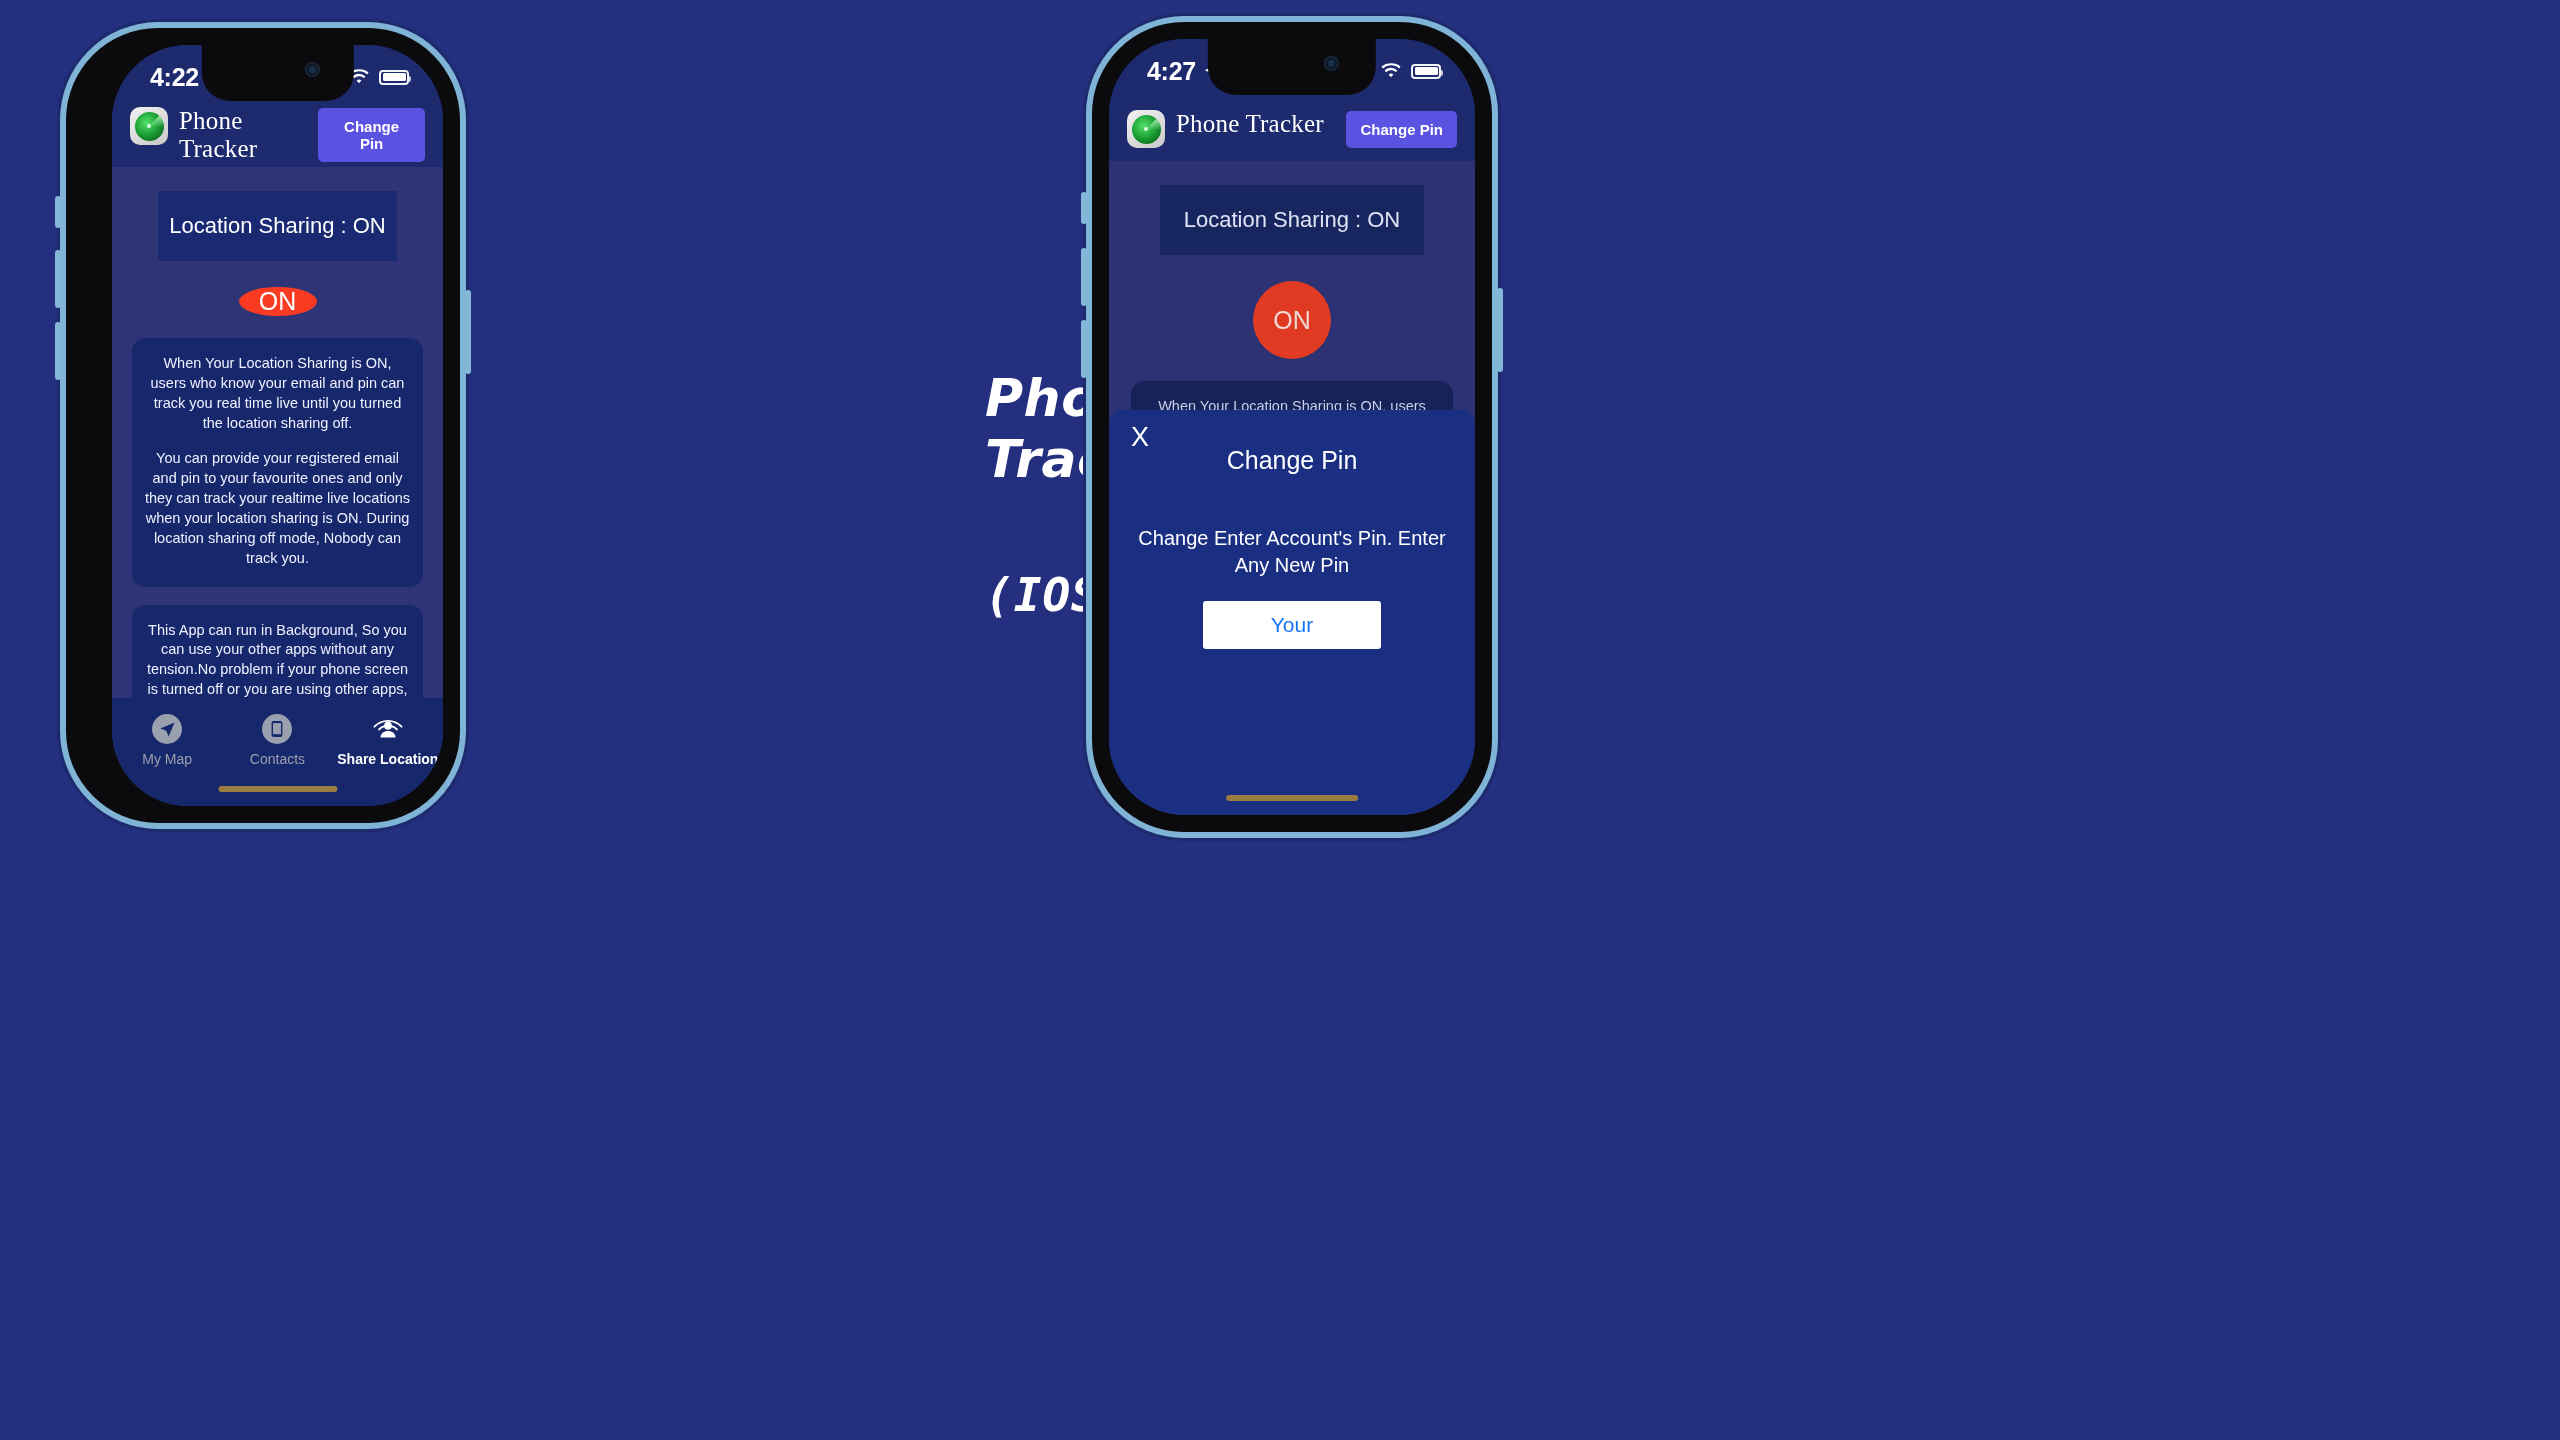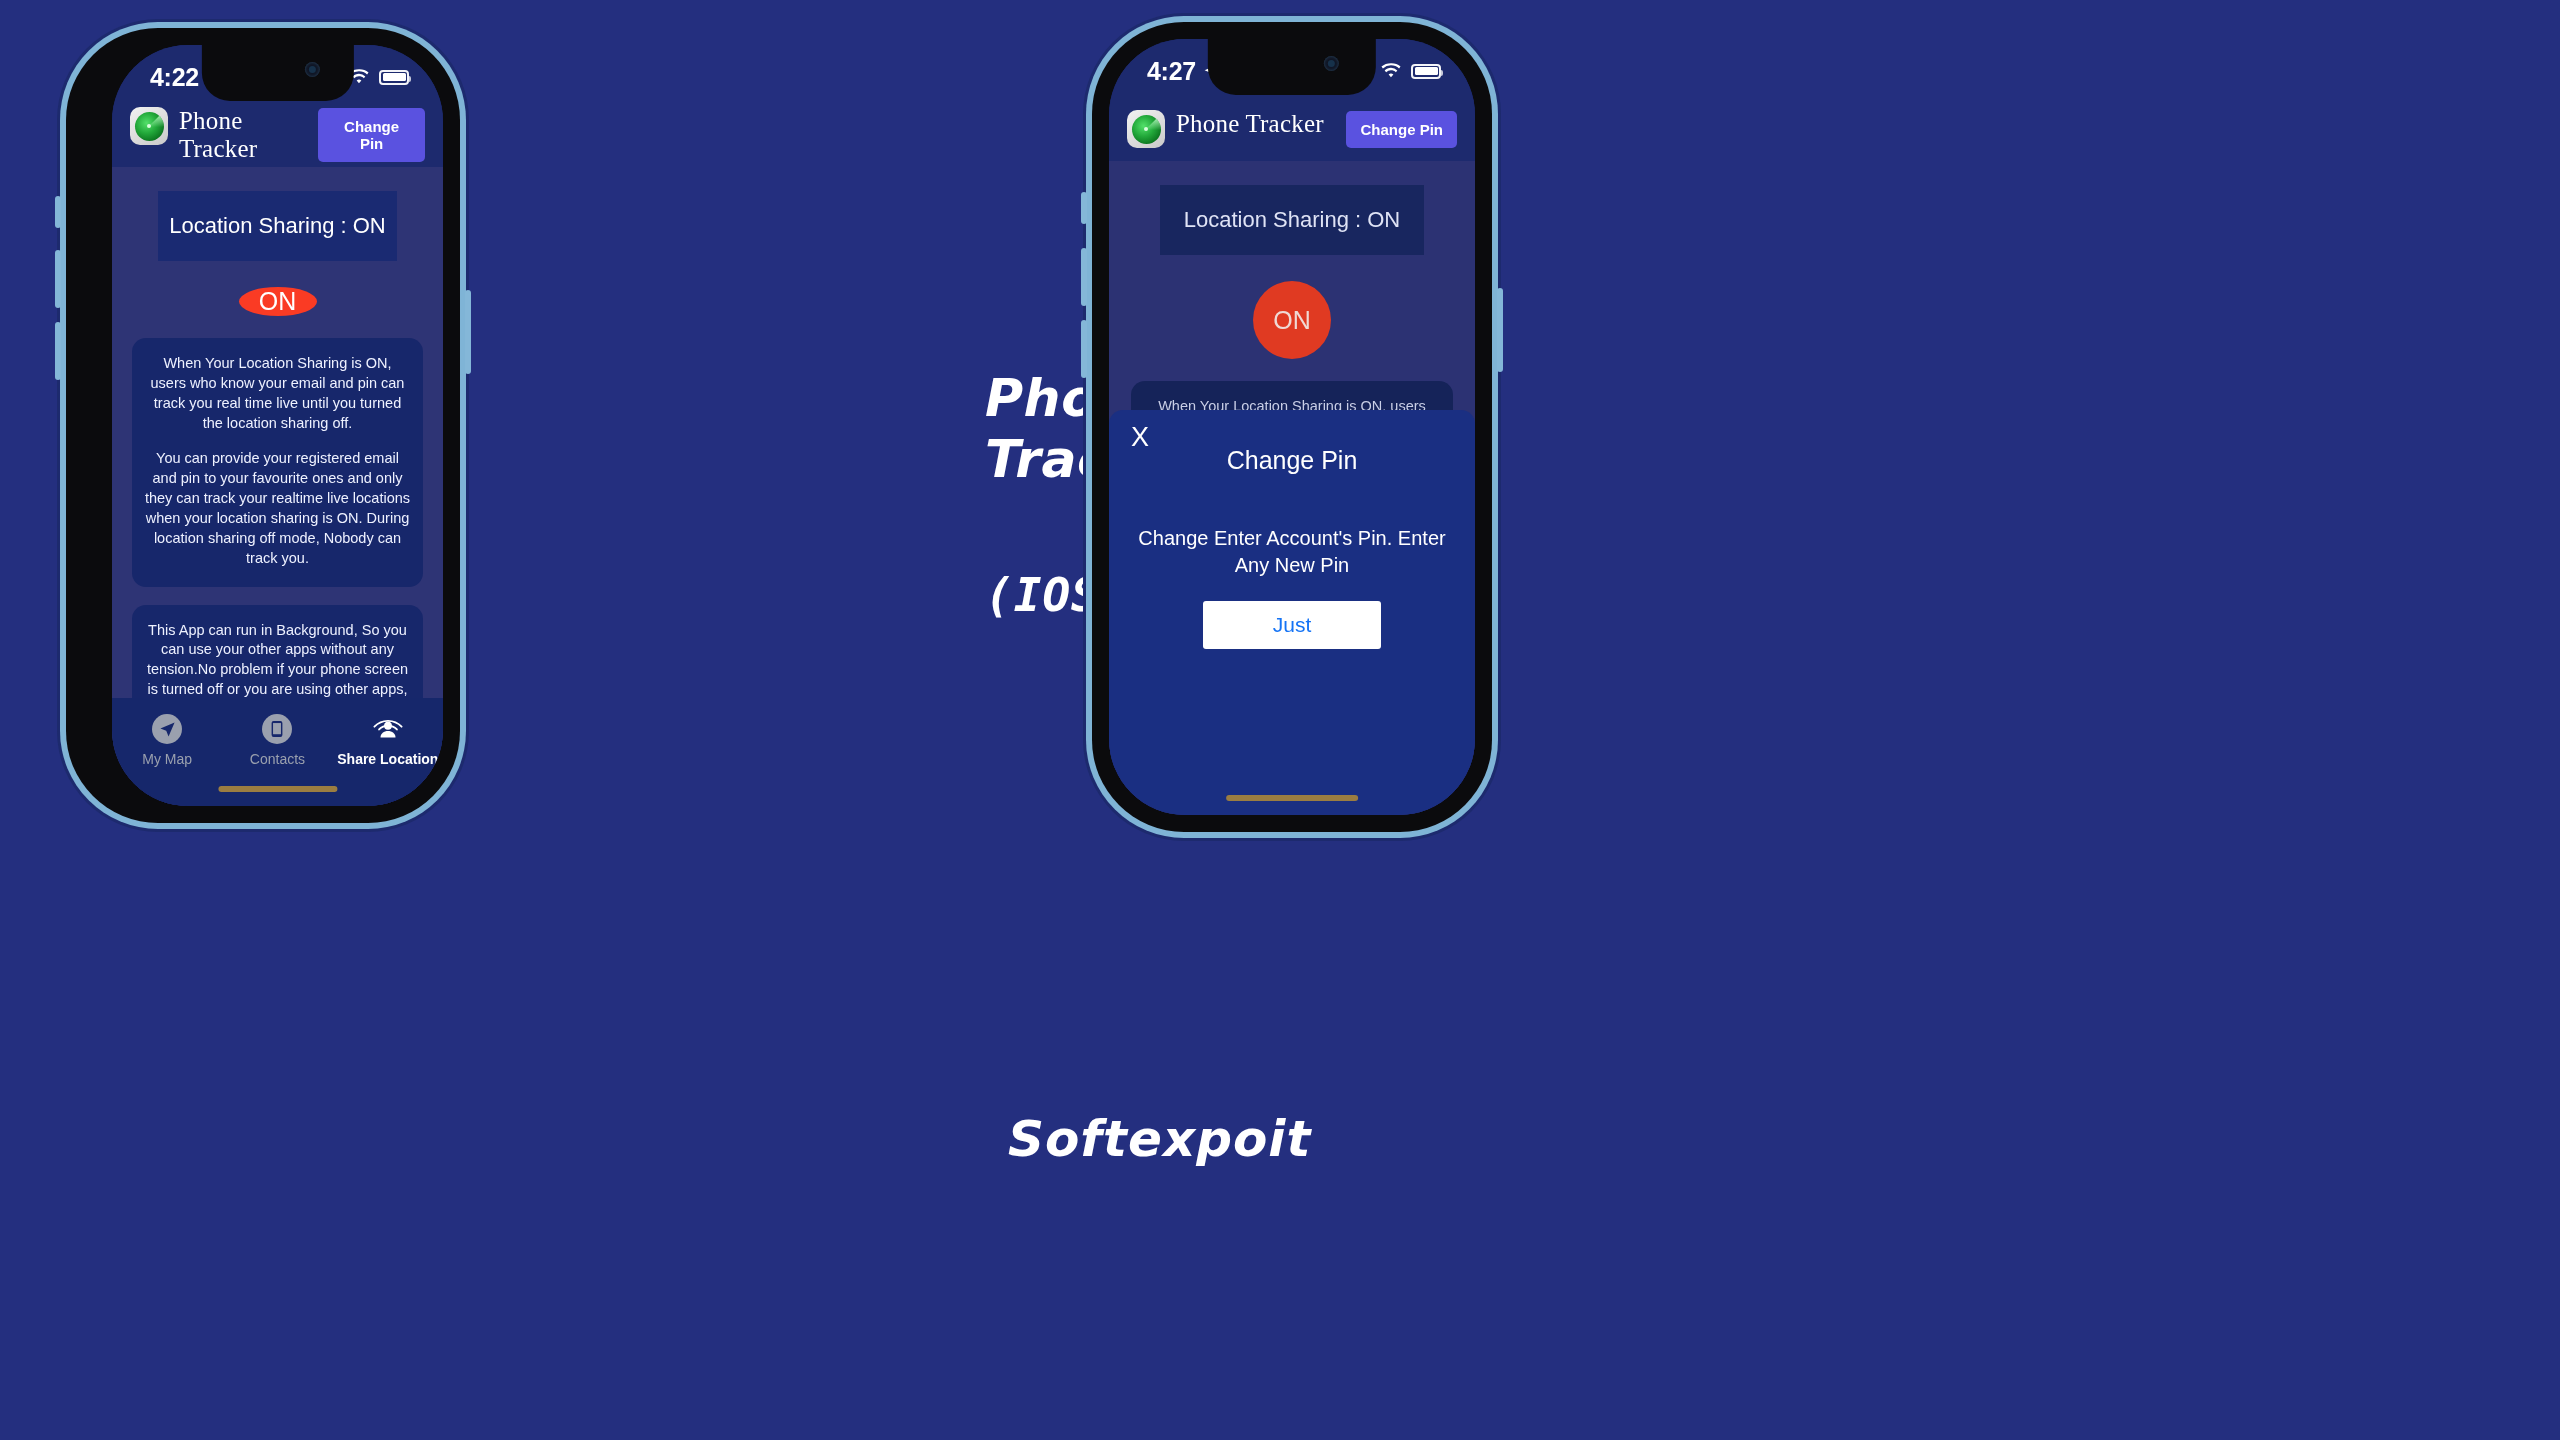--- a/index.html
+++ b/index.html
@@ -438,21 +438,20 @@
     </div>
   </div>
 
   <div class="center-copy">
     <div class="cc-title">
       <div>Phone</div>
       <div>Tracker</div>
     </div>
     <div class="cc-version">(IOS Version)</div>
   </div>
-  <div class="cc-brand">Softexpoit</div>
 
   <div class="phone" style="left:1092px; top:22px; width:400px; height:810px;">
     <div class="btn-side" style="left:-11px; top:170px; width:6px; height:32px;"></div>
     <div class="btn-side" style="left:-11px; top:226px; width:6px; height:58px;"></div>
     <div class="btn-side" style="left:-11px; top:298px; width:6px; height:58px;"></div>
     <div class="btn-side" style="right:-11px; top:266px; width:6px; height:84px;"></div>
 
     <div class="glass" style="display:flex; flex-direction:column;">
       <div class="notch">
 
@@ -500,21 +499,21 @@
 
         <div class="info-card" style="background:#152359; color:#c8cee6;">
           <p>When Your Location Sharing is ON, users who know your email and pin can track you real time live until you turned the location sharing off.</p>
           <p>You can provide your registered email and pin to your favourite ones and only they can track your realtime</p>
         </div>
 
         <div class="modal">
           <span class="modal-close">X</span>
           <div class="modal-title">Change Pin</div>
           <div class="modal-sub">Change Enter Account's  Pin. Enter Any New Pin</div>
-          <button class="save-btn">Just</button>
+          <button class="save-btn">Your</button>
         </div>
 
         <div class="home-indicator"></div>
       </div>
     </div>
   </div>
 
 </div>
 
 </body></html>

